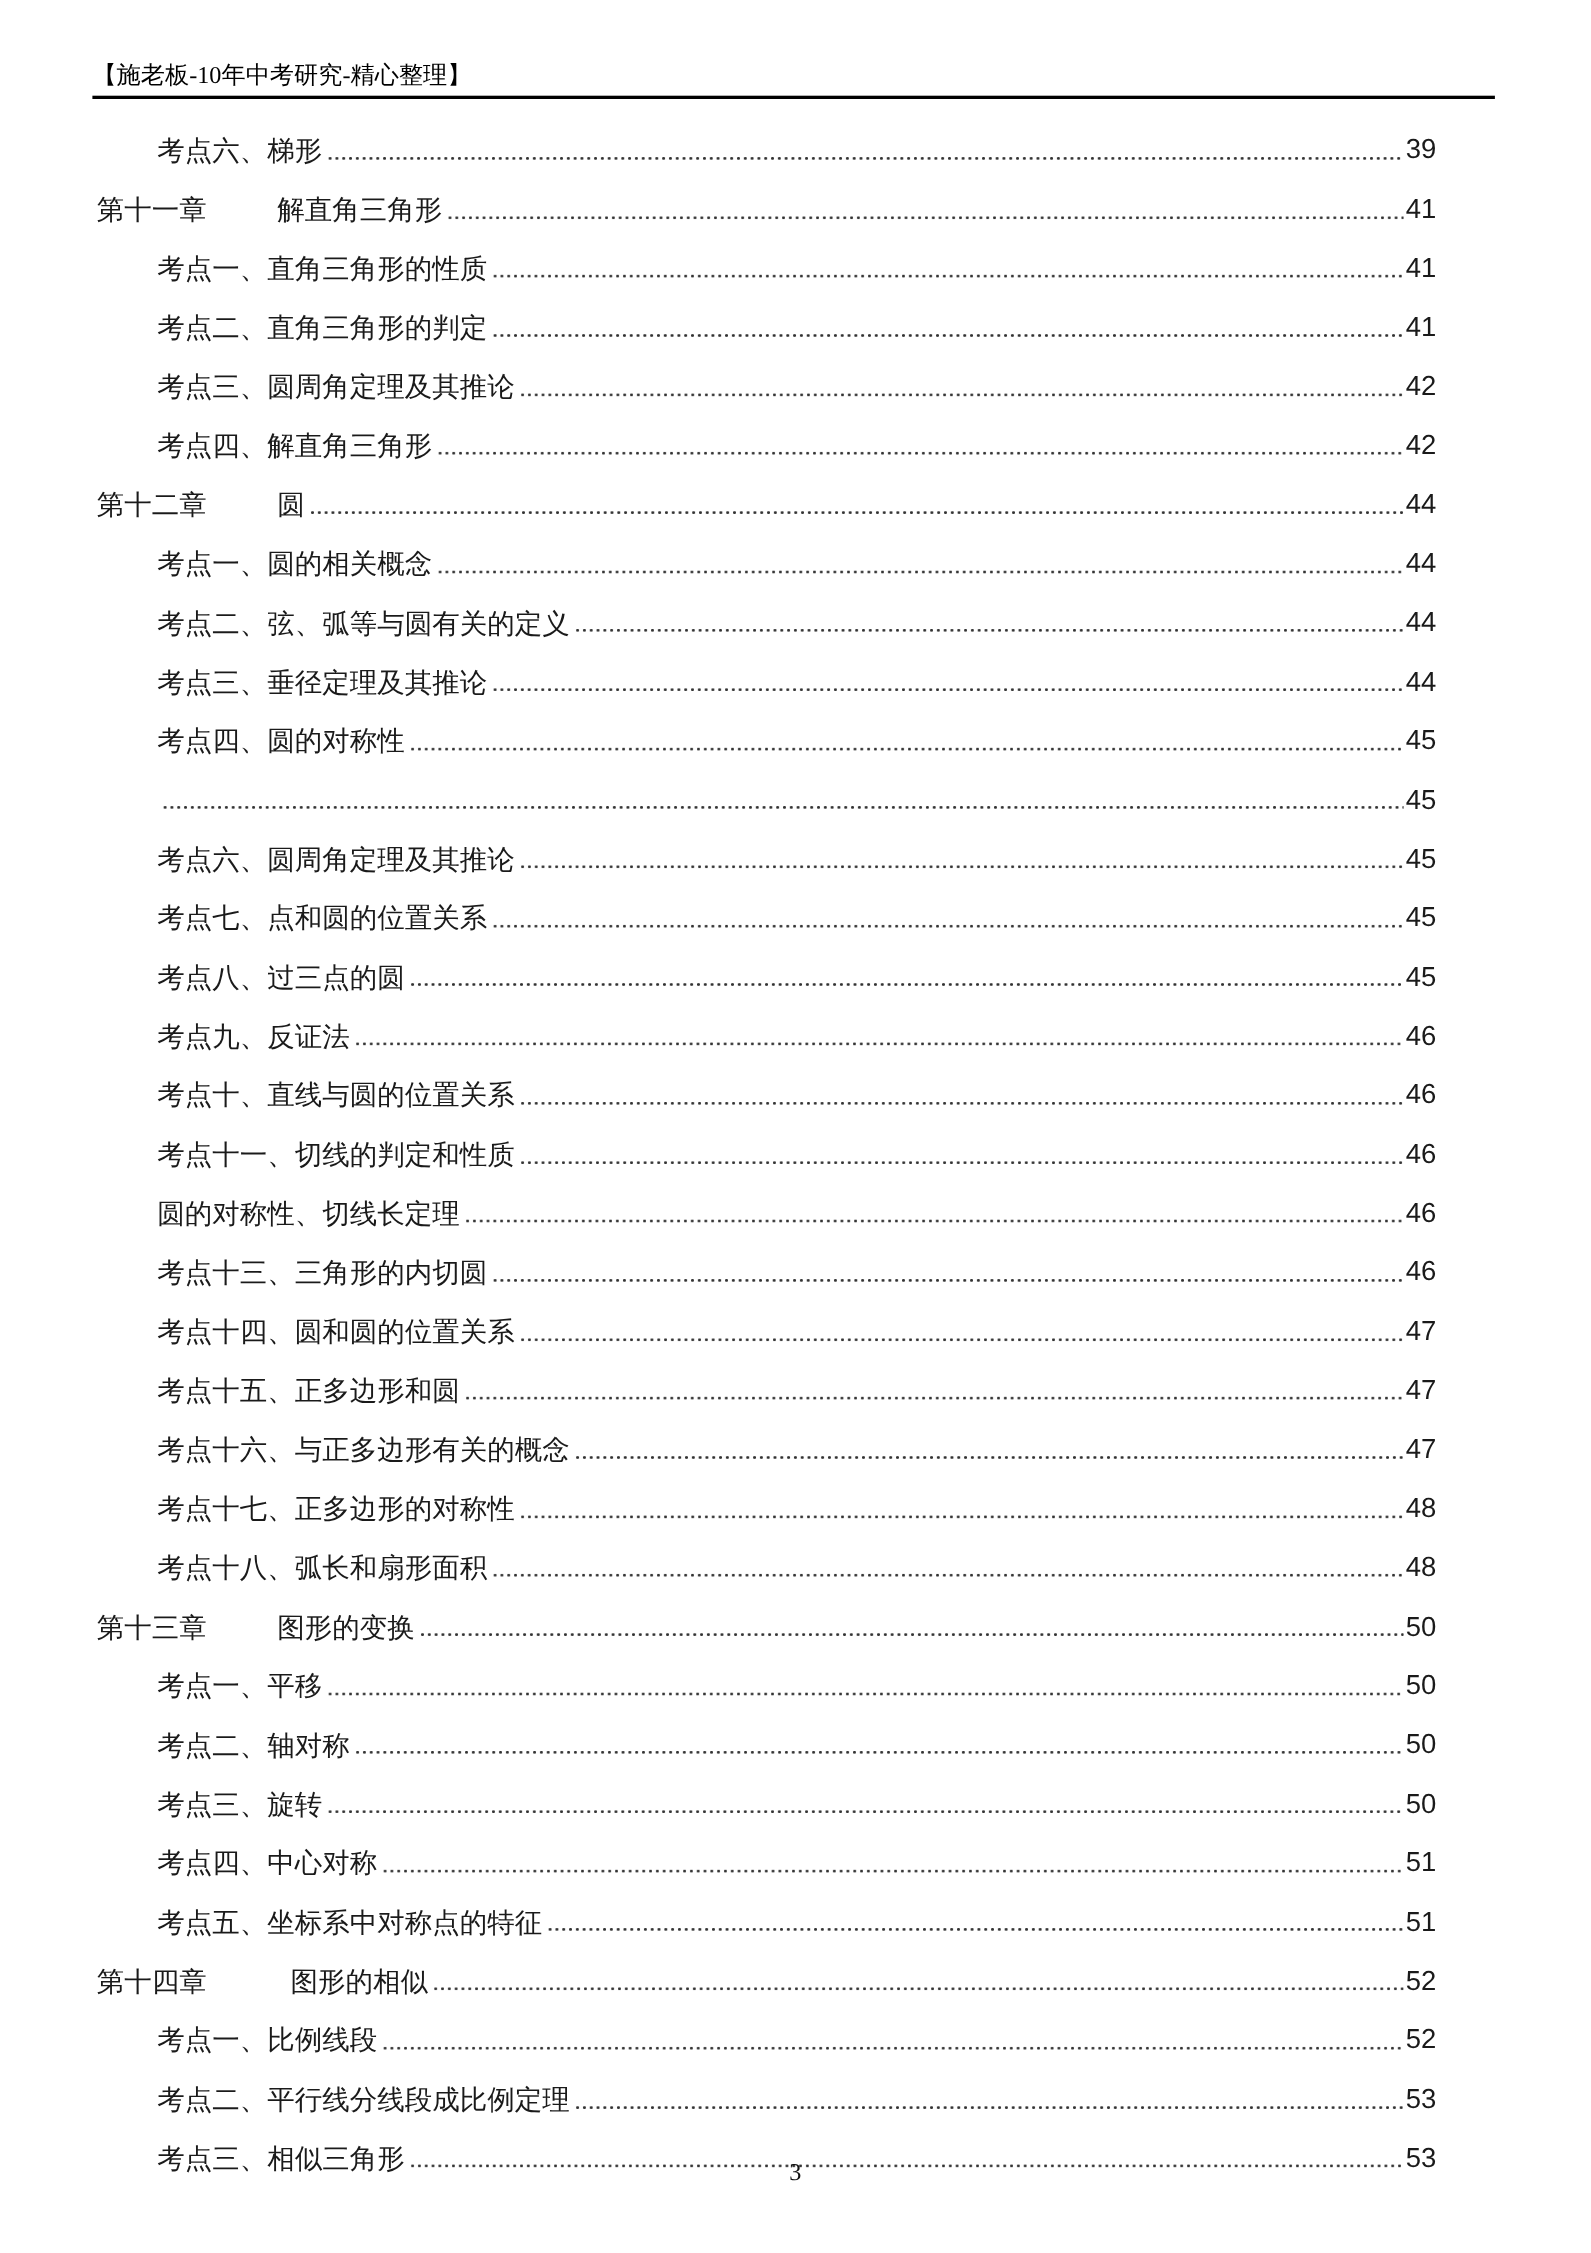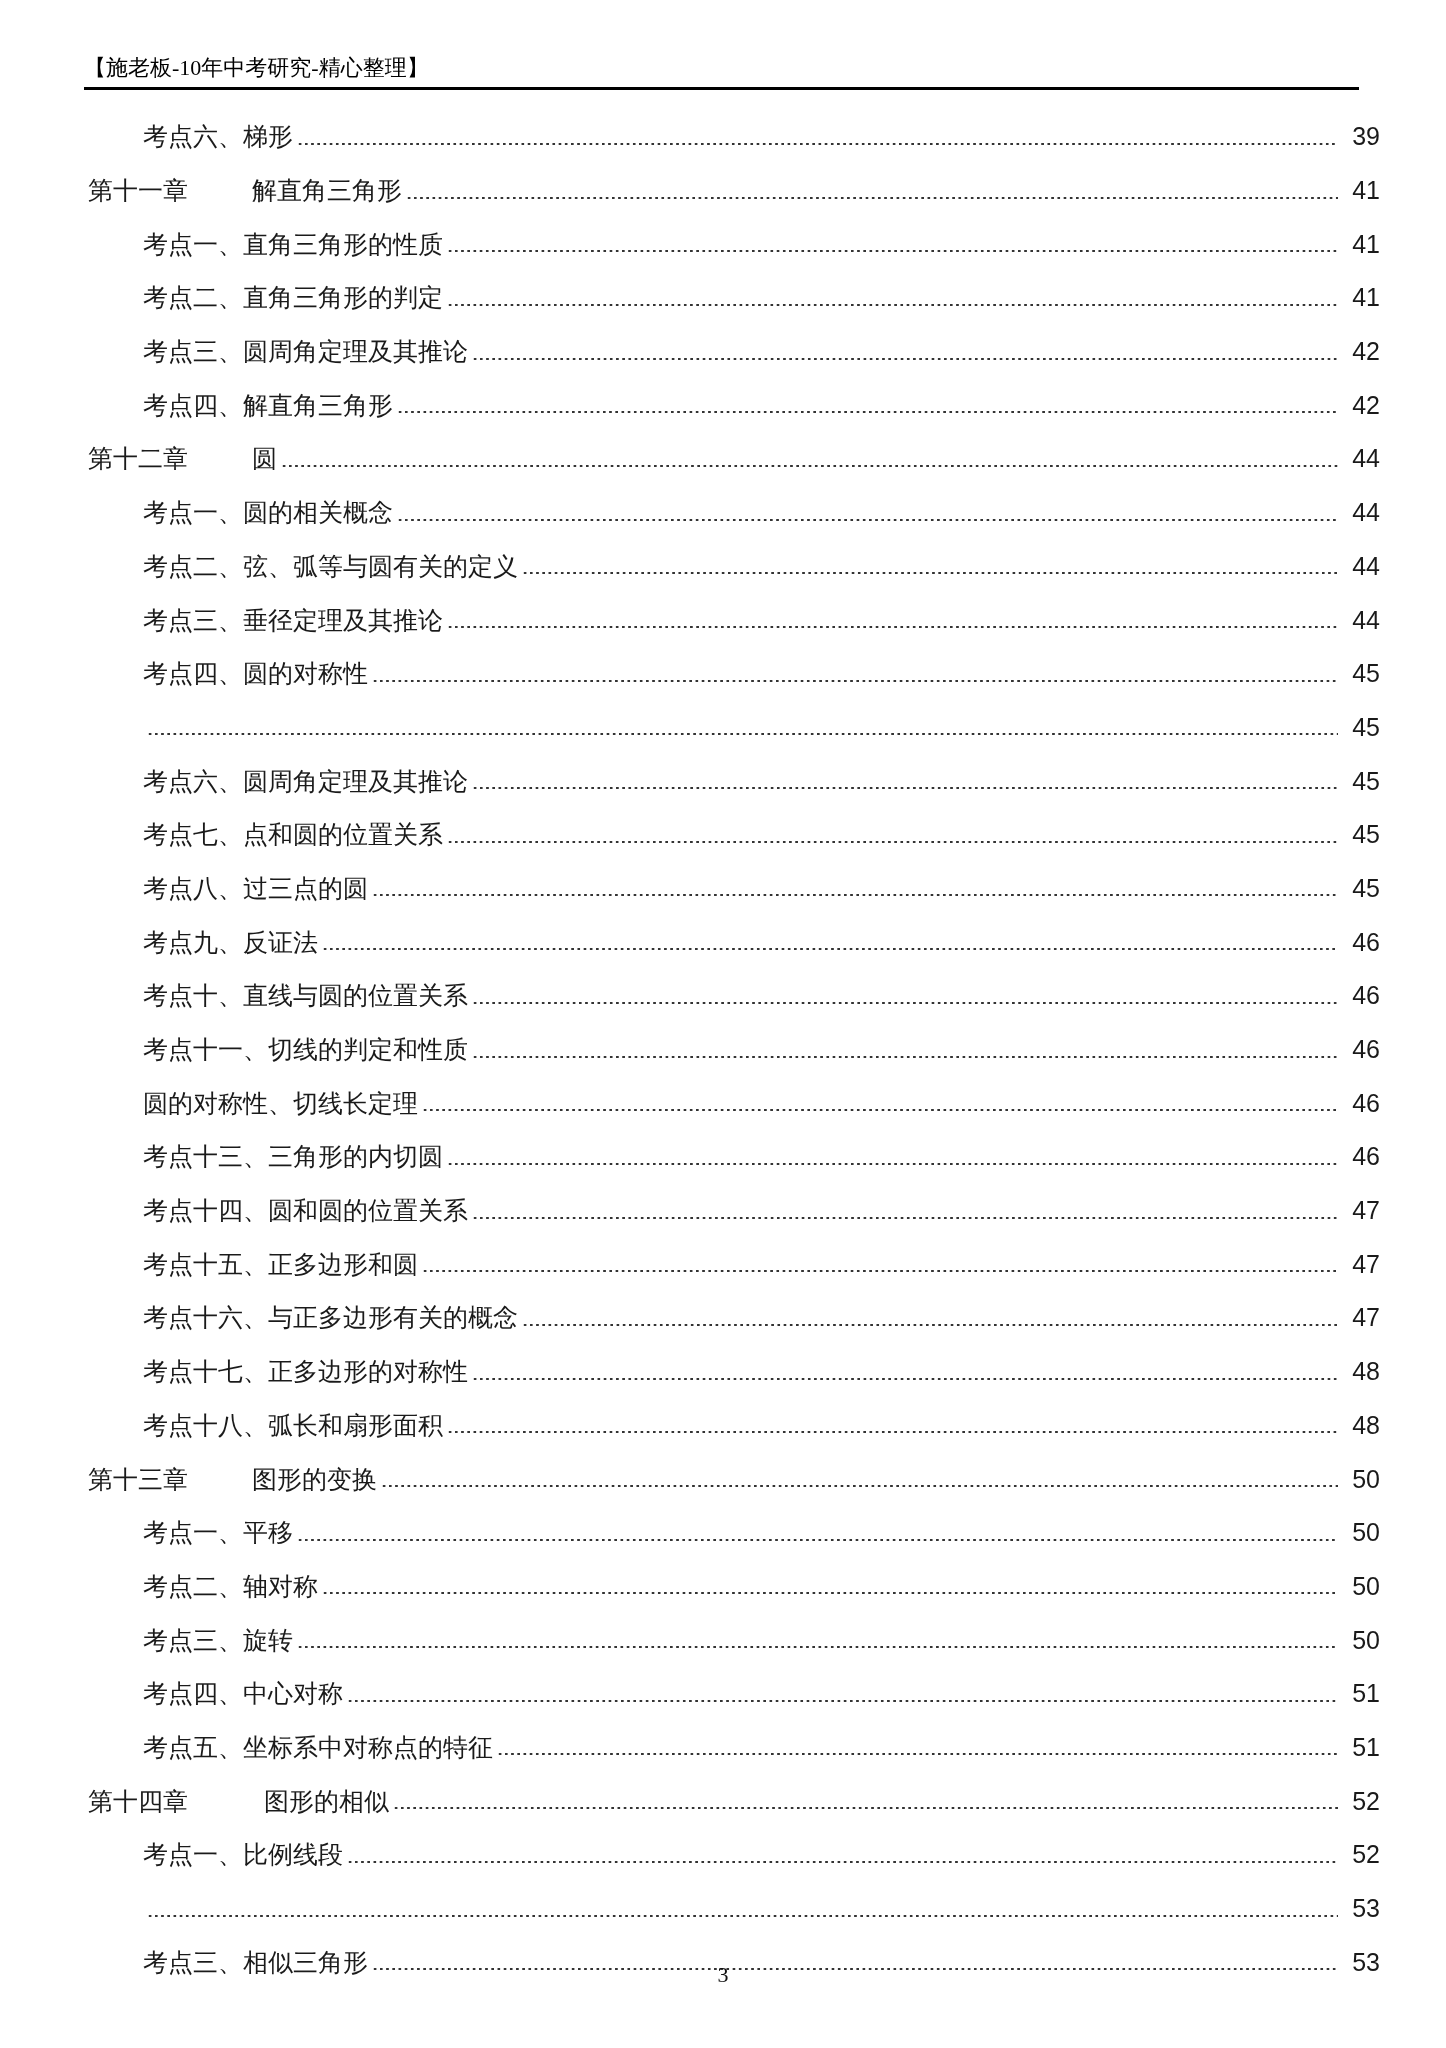--- a/index.html
+++ b/index.html
@@ -23,21 +23,21 @@
   .row .num-label { white-space: nowrap; }
   .row.chapter .num-label { width: 164px; display: inline-block; }
   .row.chapter.wide .num-label { width: 176px; }
   .row .title { white-space: nowrap; }
   .row .leader {
     flex: 1; height: 4px; margin: 14px 2px 0 4px;
     background-image: radial-gradient(circle, #333 1.1px, transparent 1.4px);
     background-size: 6.2px 4px; background-repeat: repeat-x; align-self: center;
   }
   .row .page {
-    width: 40px; text-align: right; margin-right: 50px;
+    width: 40px; text-align: left; margin-right: 112px;
     font-family: "Liberation Sans", "DejaVu Sans", sans-serif; font-size: 25px;
   }
   .footer {
     position: absolute; left: 0; top: 1962px; width: 1446px; text-align: center;
     font-family: "Liberation Serif", "DejaVu Serif", serif; font-size: 22px; color: #111;
   }
 </style>
 </head>
 <body>
 
@@ -207,20 +207,21 @@
       <span class="title">图形的相似</span>
       <span class="leader"></span>
       <span class="page">52</span>
     </div>
    <div class="row section">
       <span class="num-label">考点一、比例线段</span>
       <span class="leader"></span>
       <span class="page">52</span>
     </div>
    <div class="row section">
+      <span class="num-label">考点二、平行线分线段成比例定理</span>
       <span class="leader"></span>
       <span class="page">53</span>
     </div>
    <div class="row section">
       <span class="num-label">考点三、相似三角形</span>
       <span class="leader"></span>
       <span class="page">53</span>
     </div>
 </div>
 

